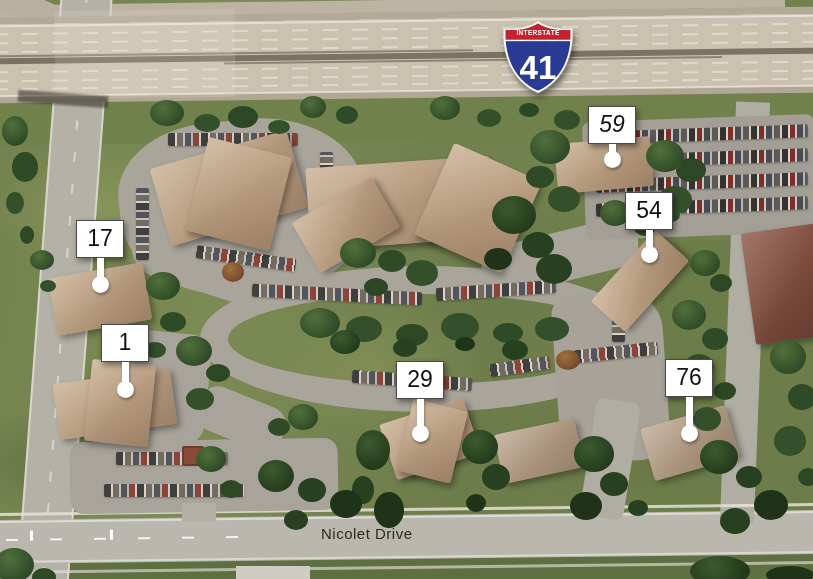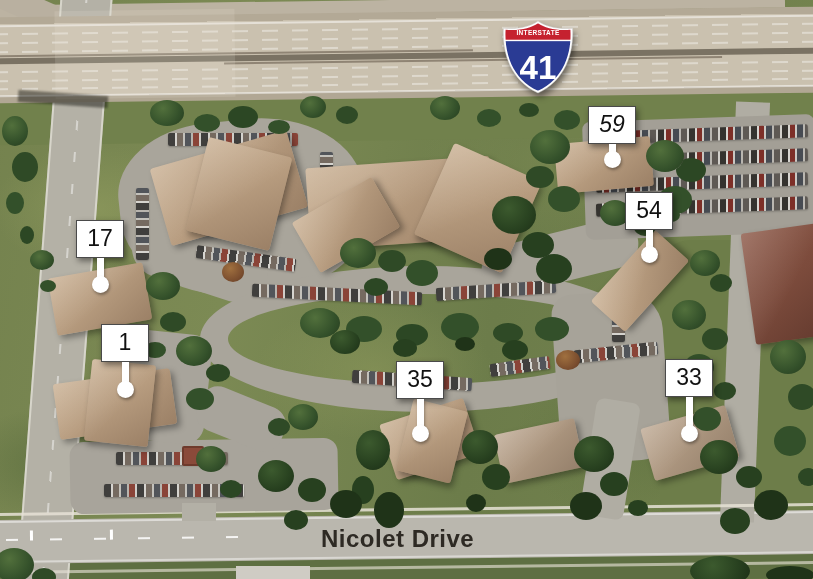--- a/index.html
+++ b/index.html
@@ -43,21 +43,21 @@
         background:radial-gradient(circle at 38% 32%,#52703c,#33502a 62%,#263c1e);}
   .tree-dark{background:radial-gradient(circle at 38% 32%,#3c5a2e,#27401f 62%,#1c2f16);}
   .tree-rust{background:radial-gradient(circle at 38% 32%,#a0703f,#7a4d2e 65%,#5e3a22);}
   
   .marker{position:absolute;display:flex;flex-direction:column;align-items:center;z-index:60;}
   .marker-box{box-sizing:border-box;width:48px;padding:4px 0;background:#ffffff;border:1px solid #4a4a4a;
               font-size:23px;line-height:1.2;color:#111;text-align:center;box-shadow:2px 3px 6px rgba(0,0,0,.45);}
   .marker-stem{width:7px;background:#ffffff;height:var(--stem,16px);box-shadow:1px 2px 3px rgba(0,0,0,.3);}
   .marker-dot{width:17px;height:17px;border-radius:50%;background:#ffffff;margin-top:-2px;box-shadow:1px 2px 3px rgba(0,0,0,.35);}
   
-  .street-label{position:absolute;left:321px;top:525px;z-index:55;font-size:24px;font-weight:bold;
+  .street-label{position:absolute;left:321px;top:525px;z-index:55;font-size:15px;font-weight:normal;
                 color:#2e2a24;letter-spacing:.5px;}
   
   .shield{position:absolute;left:502px;top:20px;width:72px;height:74px;z-index:70;
           filter:drop-shadow(2px 4px 3px rgba(0,0,0,.5));}
   .sidewalk{background:rgba(230,226,214,.85);z-index:5;}
   .dumpster{z-index:7;background:#8a4a3a;border:2px solid #6e3a2c;border-radius:2px;}
 </style>
 </head>
 <body>
 
@@ -212,22 +212,22 @@
     <div class="marker-box">59</div>
     <div class="marker-stem"></div>
     <div class="marker-dot"></div>
   </div>
   <div class="marker" style="left:625px;top:192px;--stem:18px;">
     <div class="marker-box">54</div>
     <div class="marker-stem"></div>
     <div class="marker-dot"></div>
   </div>
   <div class="marker" style="left:396px;top:361px;--stem:28px;">
-    <div class="marker-box">35</div>
+    <div class="marker-box">29</div>
     <div class="marker-stem"></div>
     <div class="marker-dot"></div>
   </div>
   <div class="marker" style="left:665px;top:359px;--stem:30px;">
-    <div class="marker-box">33</div>
+    <div class="marker-box">76</div>
     <div class="marker-stem"></div>
     <div class="marker-dot"></div>
   </div>
 </div>
 
 </body></html>

